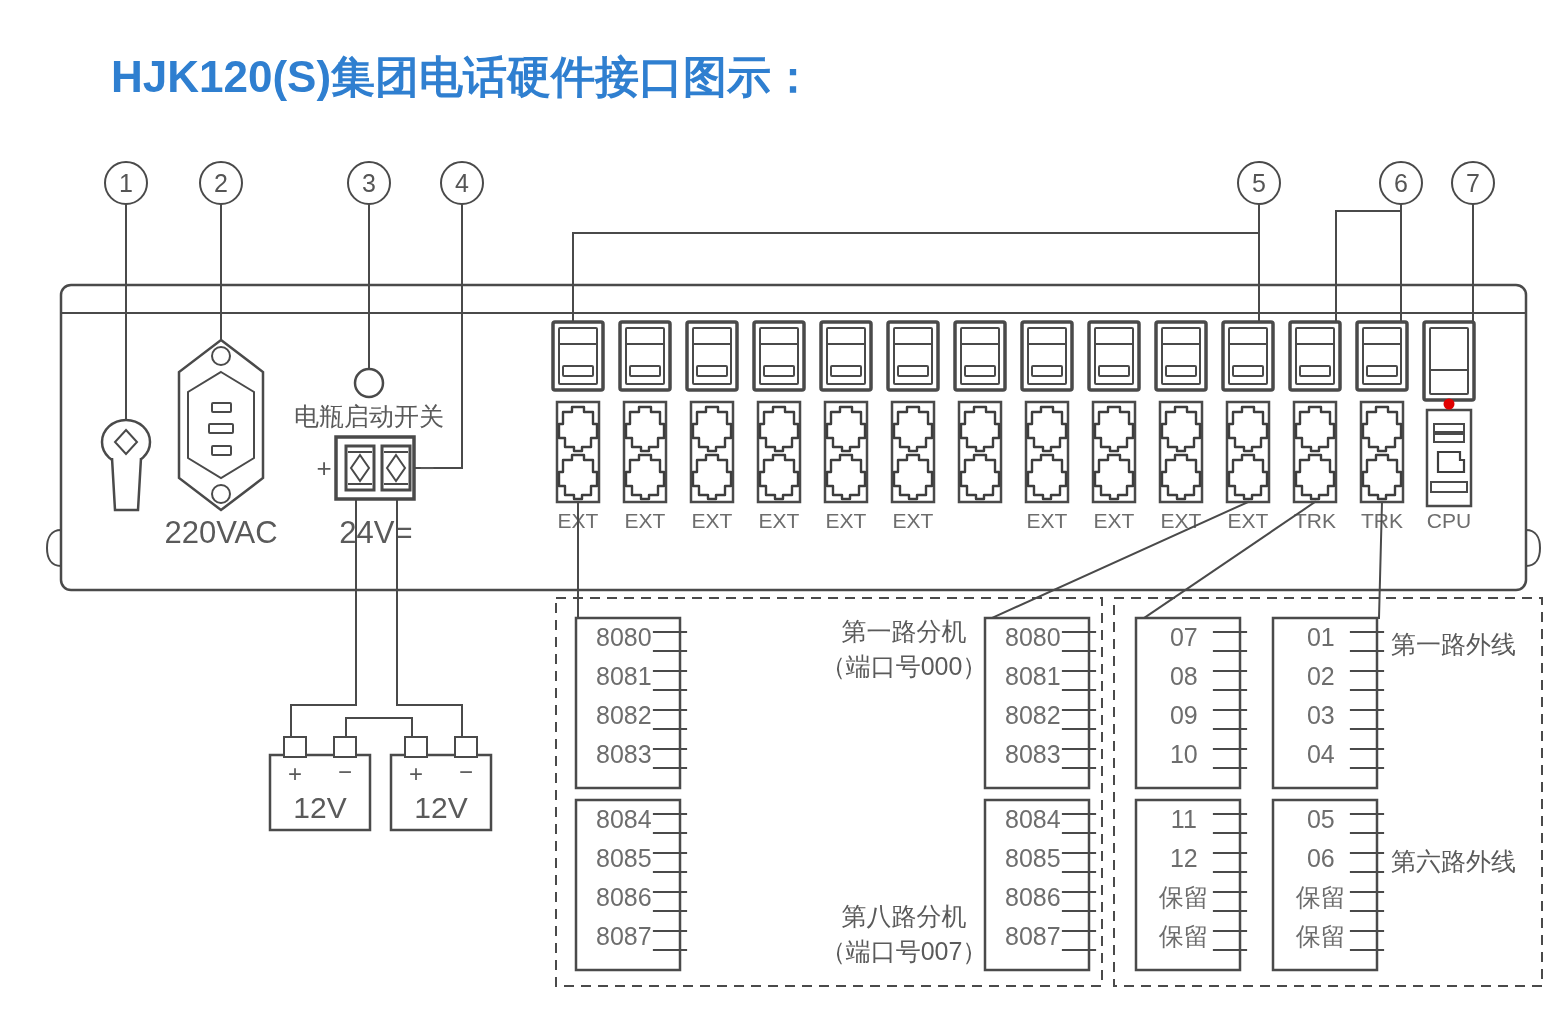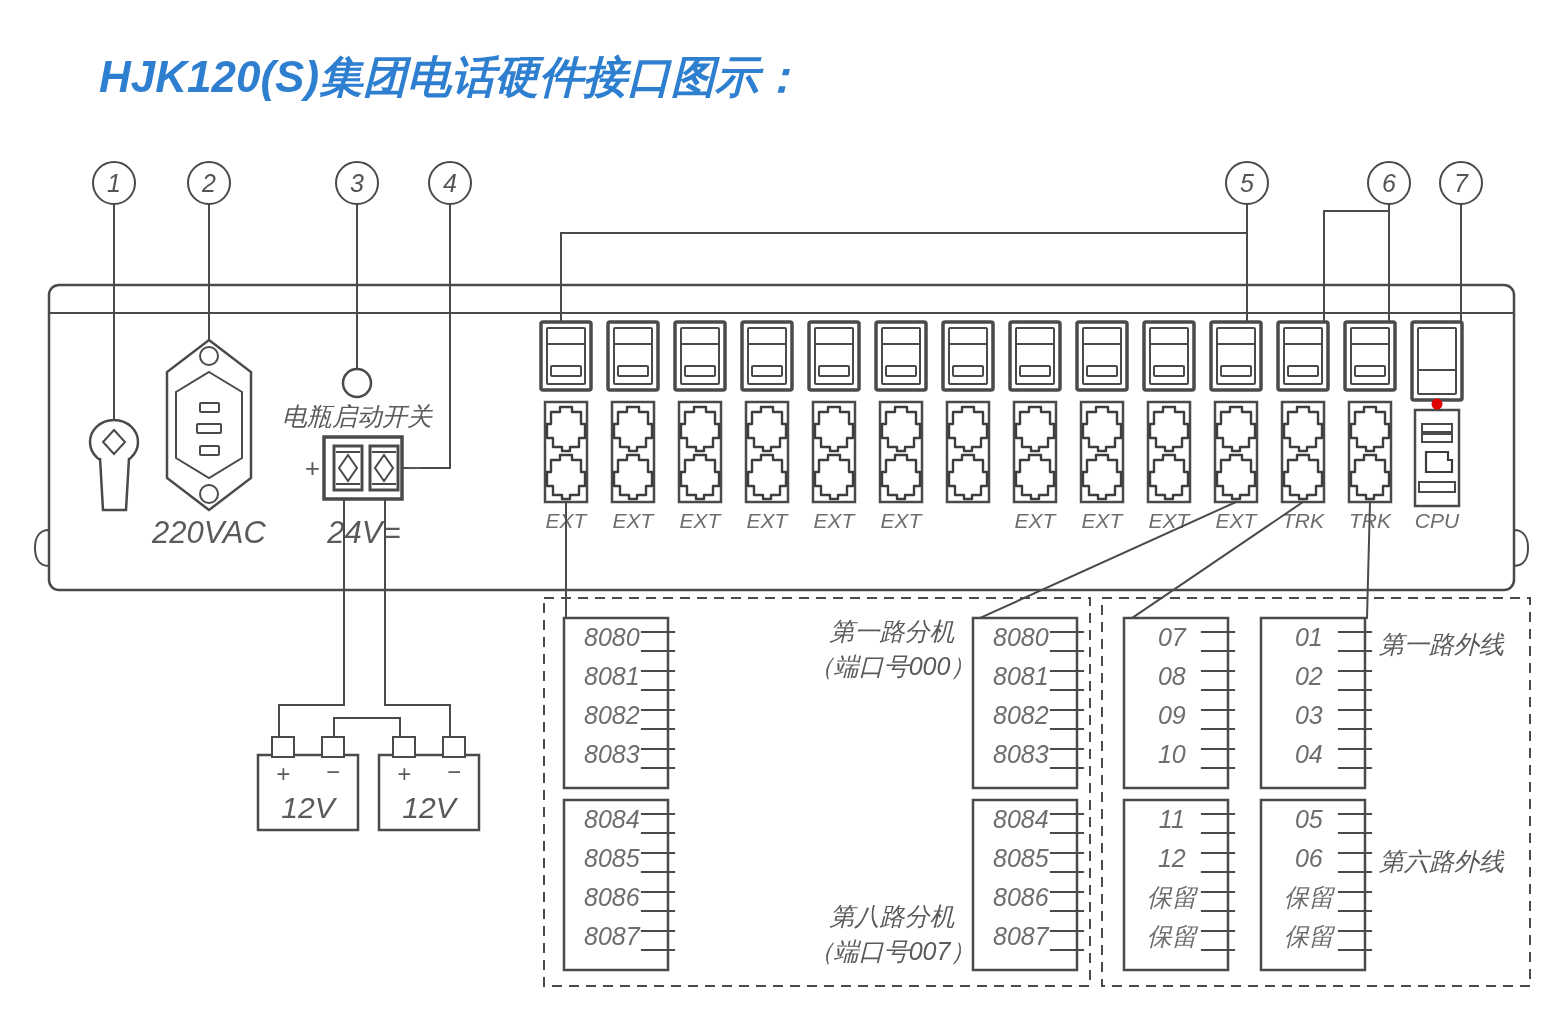--- a/index.html
+++ b/index.html
@@ -1,18 +1,18 @@
 <!DOCTYPE html>
 <html><head>
 <meta charset="utf-8">
 <style>
   html,body{margin:0;padding:0;background:#ffffff;}
   body{width:1560px;height:1034px;position:relative;overflow:hidden;
        font-family:"Liberation Sans","DejaVu Sans",sans-serif;}
-  #stage{position:absolute;left:4px;top:0;width:1532px;height:1034px;font-style:italic;}
+  #stage{position:absolute;left:16px;top:0;width:1532px;height:1034px;}
   svg{position:absolute;left:0;top:0;width:1560px;height:1034px;display:block;}
 </style>
 </head>
 <body>
 
 <div id="stage">
   <svg id="art" viewBox="0 0 1560 1034" xmlns="http://www.w3.org/2000/svg">
       <g>
         <text x="95" y="92" font-size="44" font-family="&quot;Liberation Sans&quot;,&quot;DejaVu Sans&quot;,sans-serif" fill="#2f7fd0" text-anchor="start" font-weight="bold">HJK120(S)集团电话硬件接口图示：</text>
       </g>

